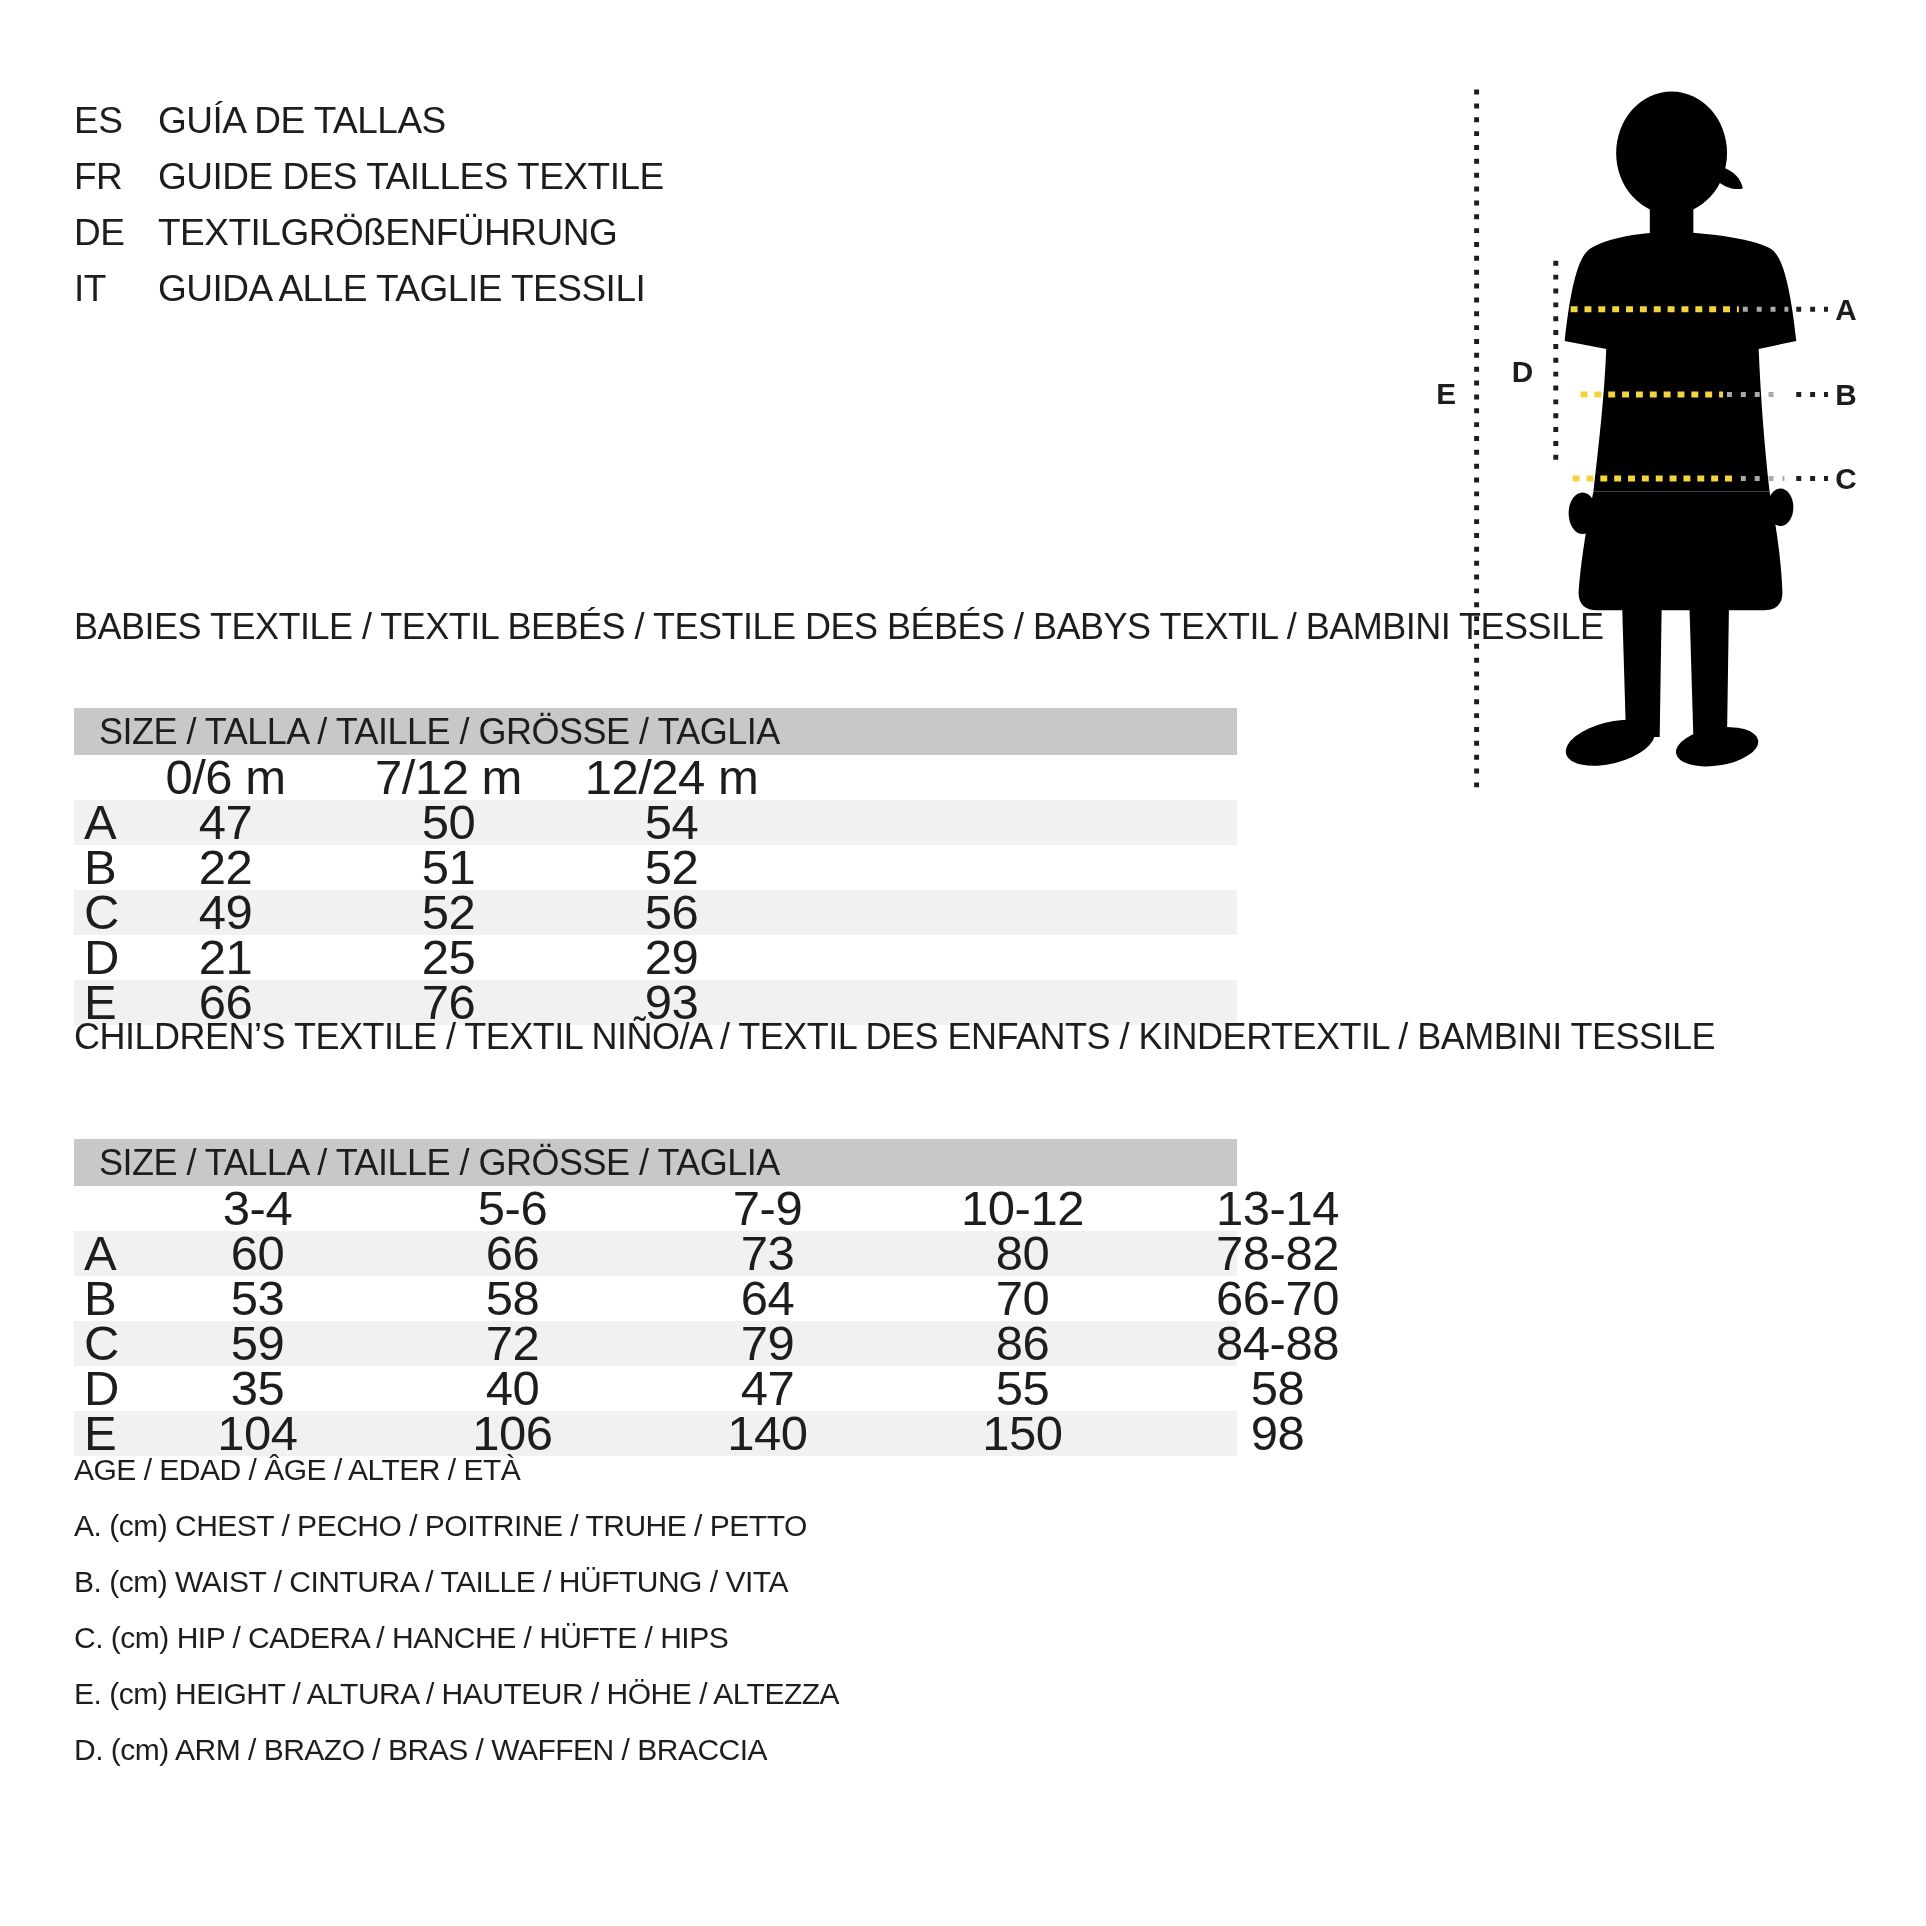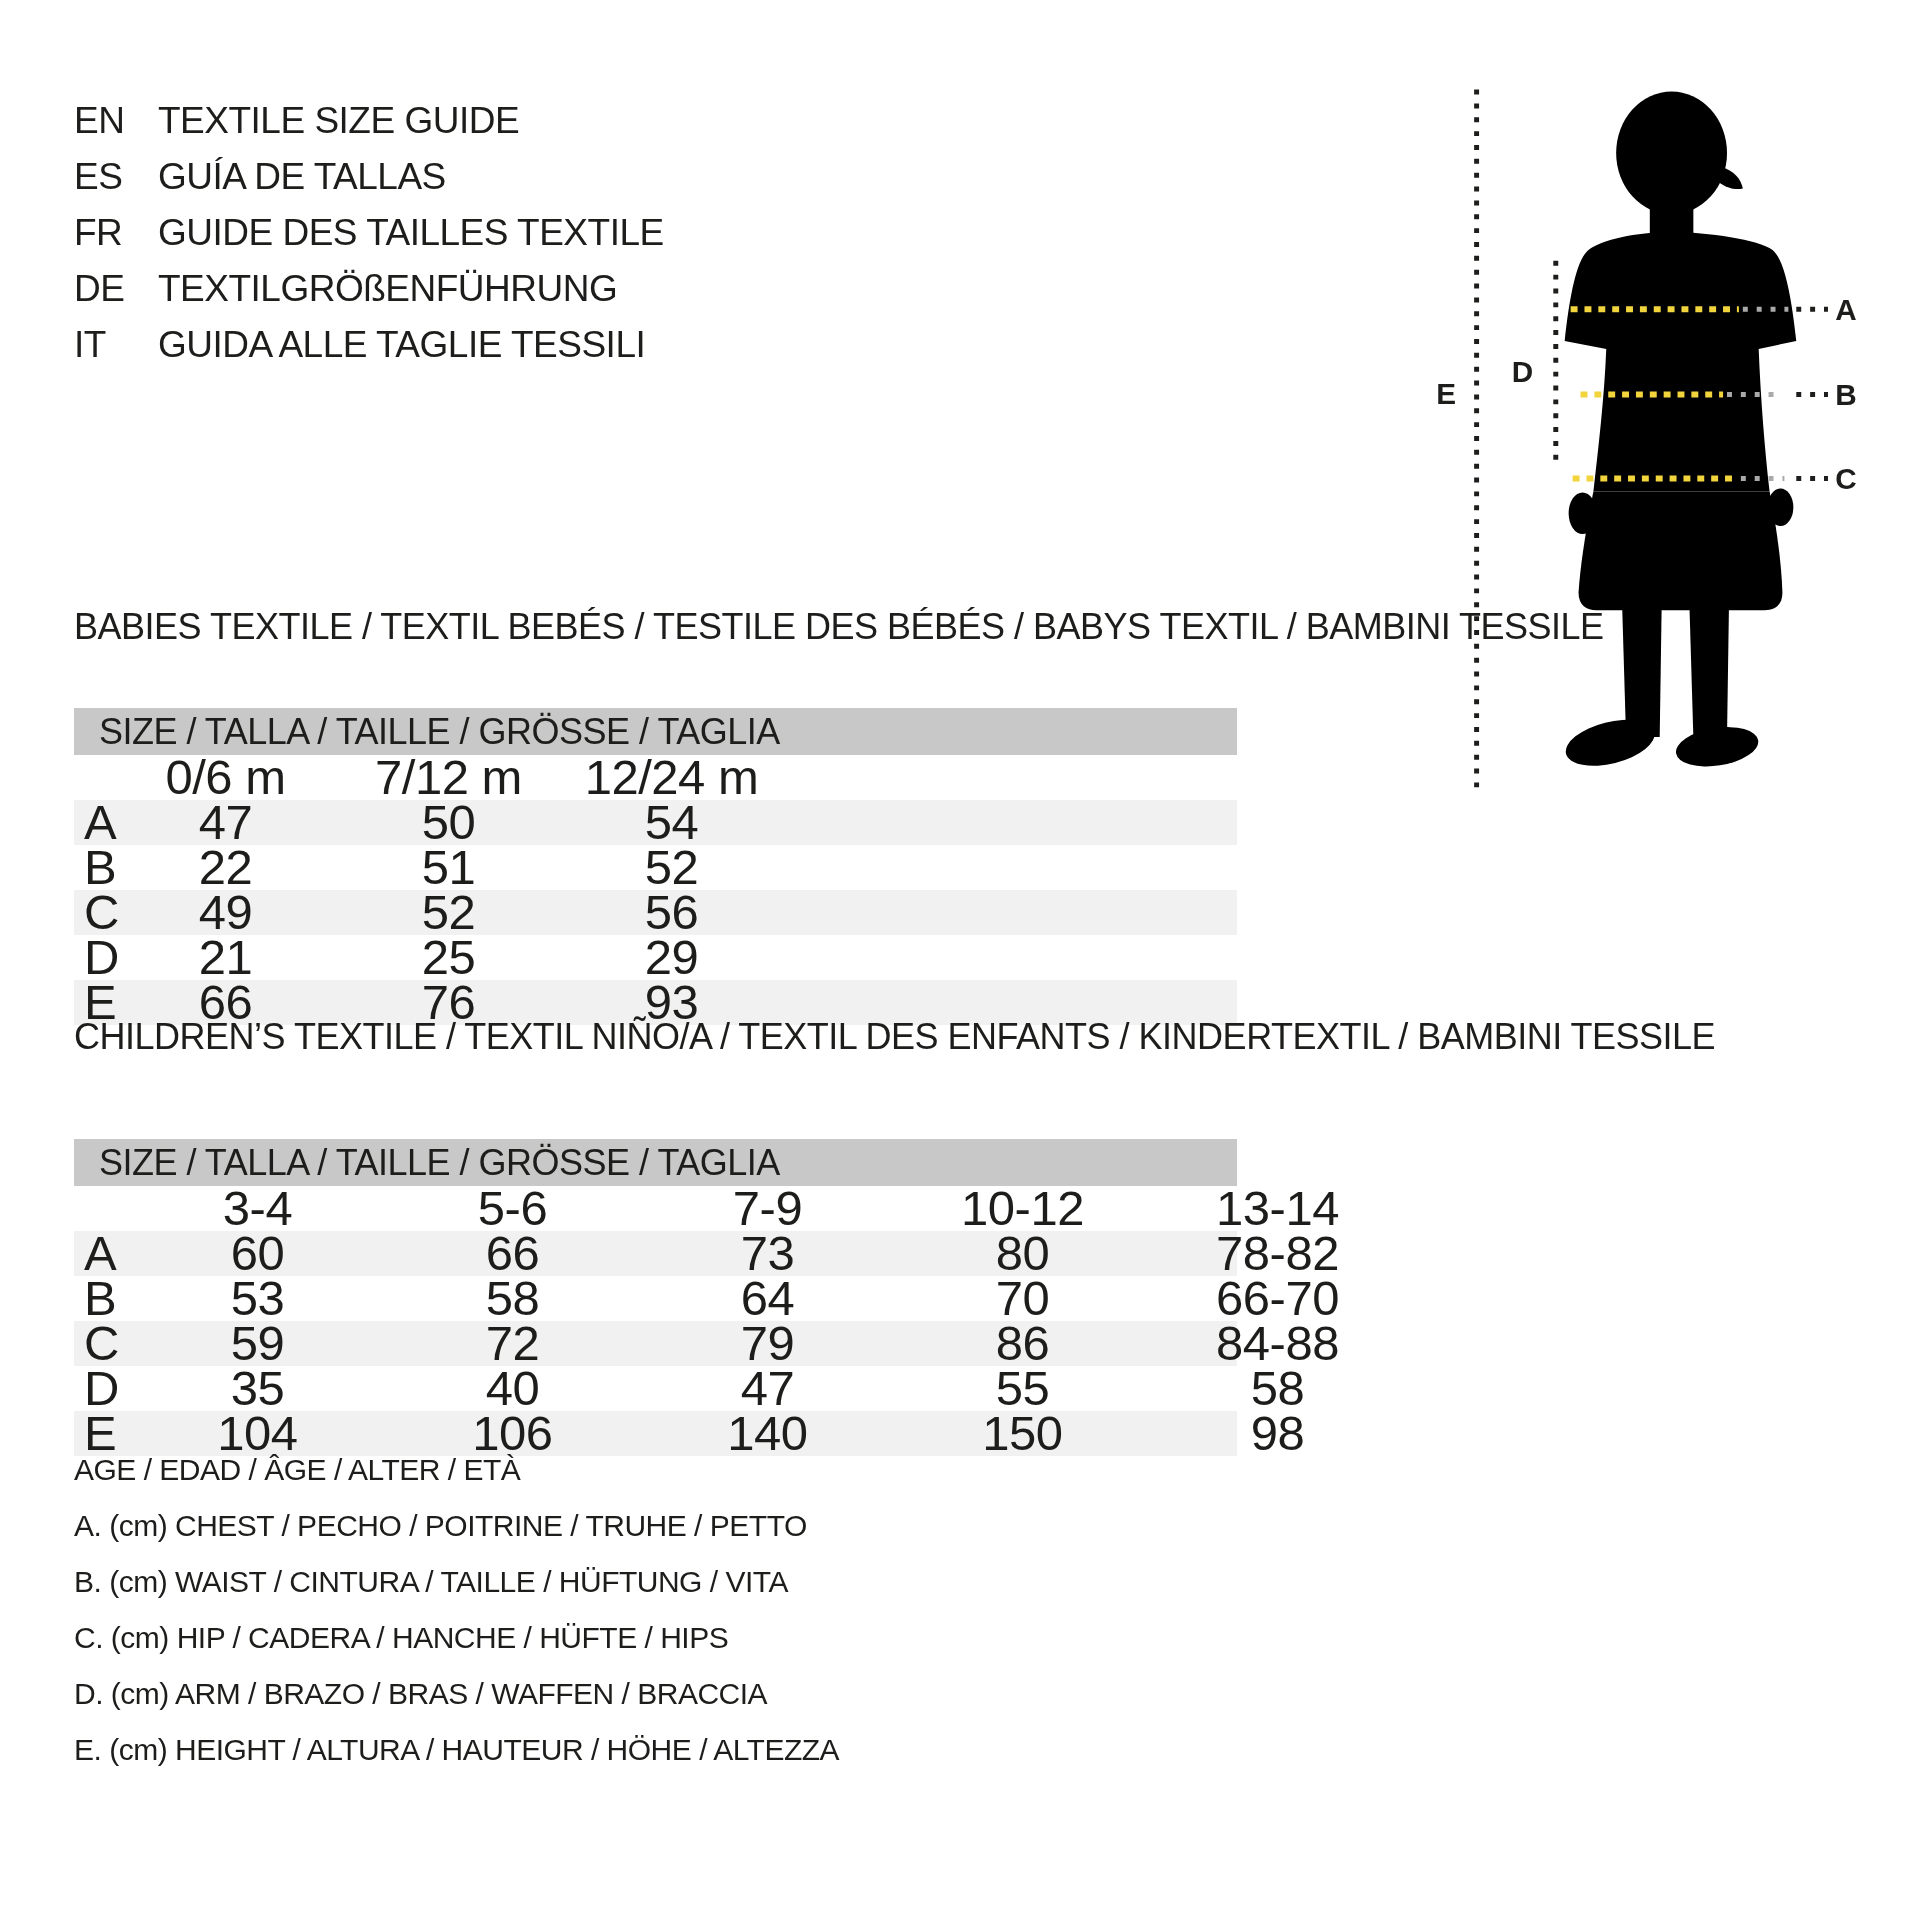--- a/index.html
+++ b/index.html
@@ -45,24 +45,20 @@
   .figure { position:absolute; left:1432px; top:50px; width:495px; height:772px; }
   .figure svg { display:block; }
   .marker-label { font-family:"Liberation Sans", sans-serif; font-size:30px; font-weight:700; fill:#1d1d1b; }
 </style>
 </head>
 <body>
 
 <div class="canvas">
 
   <div class="langs">
-    <div class="lang-row">
-      <span class="lang-code">EN</span>
-      <span class="lang-title">TEXTILE SIZE GUIDE</span>
-    </div>
     <div class="lang-row">
       <span class="lang-code">ES</span>
       <span class="lang-title">GUÍA DE TALLAS</span>
     </div>
     <div class="lang-row">
       <span class="lang-code">FR</span>
       <span class="lang-title">GUIDE DES TAILLES TEXTILE</span>
     </div>
     <div class="lang-row">
       <span class="lang-code">DE</span>
@@ -223,18 +219,18 @@
       <div class="cell">150</div>
       <div class="cell">98</div>
     </div>
   </div>
 
   <div class="legend">
     <div>AGE / EDAD / ÂGE / ALTER / ETÀ</div>
     <div>A. (cm) CHEST / PECHO / POITRINE / TRUHE / PETTO</div>
     <div>B. (cm) WAIST / CINTURA / TAILLE / HÜFTUNG / VITA</div>
     <div>C. (cm) HIP / CADERA / HANCHE / HÜFTE / HIPS</div>
+    <div>E. (cm) HEIGHT / ALTURA / HAUTEUR / HÖHE / ALTEZZA</div>
     <div>D. (cm) ARM / BRAZO / BRAS / WAFFEN / BRACCIA</div>
-    <div>E. (cm) HEIGHT / ALTURA / HAUTEUR / HÖHE / ALTEZZA</div>
   </div>
 
 </div>
 
 
 </body></html>

